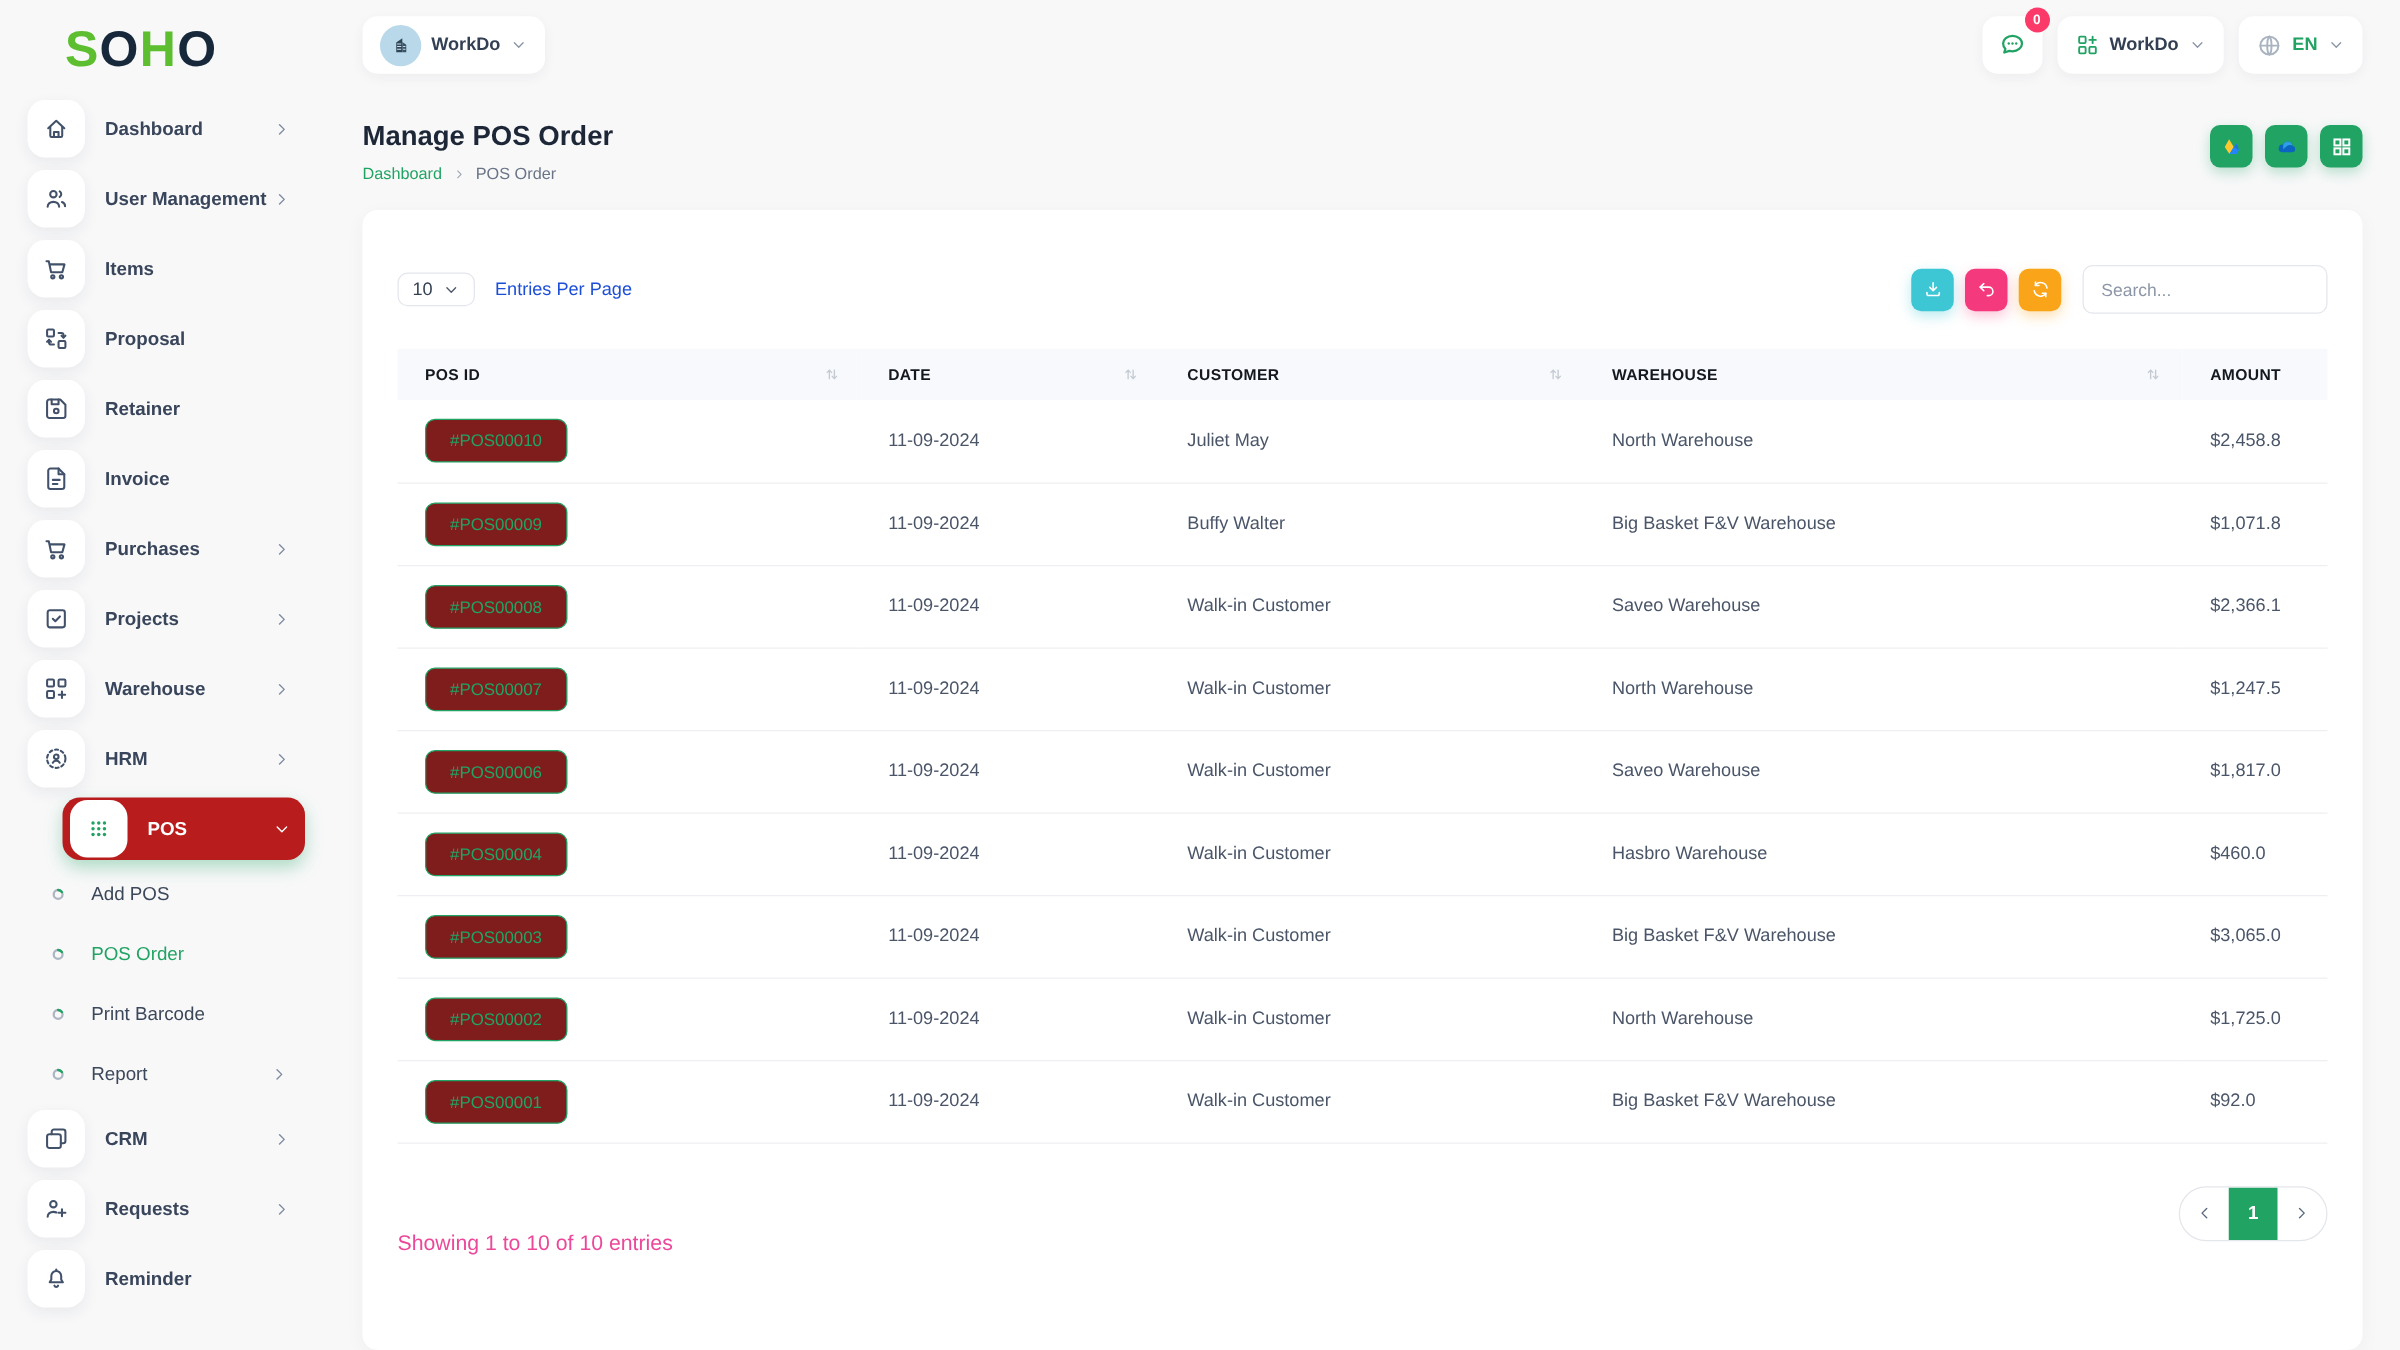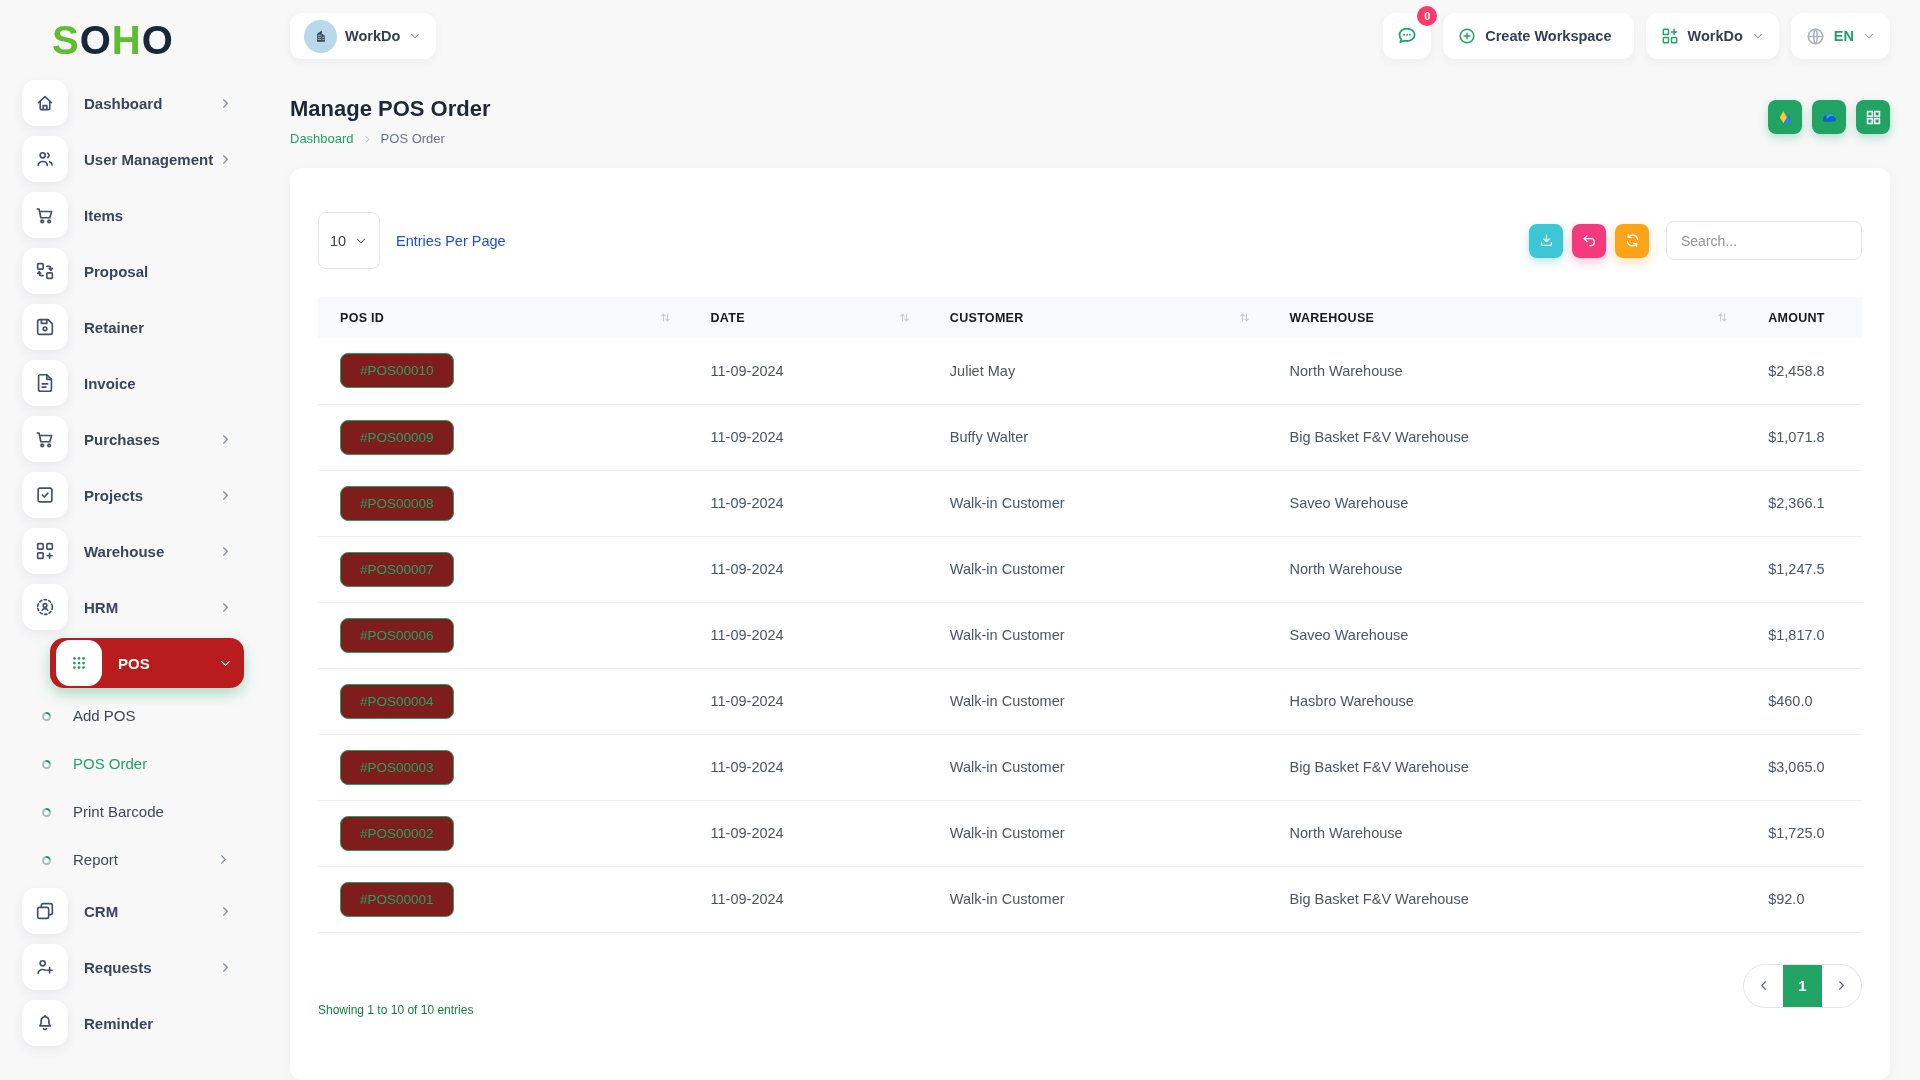--- a/index.html
+++ b/index.html
@@ -65,21 +65,21 @@
   .bc-sep svg { width:11px; height:11px; }
   .bc-current { color:#6a7487; }
   .quick-actions { display:flex; gap:10px; margin-top:4px; }
   .qa-btn { width:34px; height:34px; border-radius:8px; background:#21a364; display:flex; align-items:center; justify-content:center; box-shadow:0 4px 10px rgba(33,163,100,.3); cursor:pointer; }
   .qa-btn svg { width:19px; height:19px; }
 
   
   .card { background:#ffffff; border-radius:12px; margin-top:22px; padding:44px 28px 0 28px; box-shadow:0 4px 16px rgba(30,42,60,.04); flex:1; display:flex; flex-direction:column; }
   .toolbar { display:flex; align-items:center; justify-content:space-between; }
   .toolbar-left { display:flex; align-items:center; gap:16px; }
-  .select-box { width:62px; height:57px; border:1px solid #e3e6ec; border-radius:8px; display:flex; align-items:center; justify-content:center; gap:8px; font-size:14.5px; color:#333f52; cursor:pointer; background:#fff; }
+  .select-box { width:62px; height:27px; border:1px solid #e3e6ec; border-radius:8px; display:flex; align-items:center; justify-content:center; gap:8px; font-size:14.5px; color:#333f52; cursor:pointer; background:#fff; }
   .select-box .chev-sm { color:#4a5568; }
   .entries-label { font-size:14.5px; font-weight:500; color:#1d4ed8; }
   .toolbar-right { display:flex; align-items:center; gap:9px; }
   .tool-btn { width:34px; height:34px; border-radius:8px; display:flex; align-items:center; justify-content:center; color:#fff; cursor:pointer; border:none; }
   .tool-btn svg { width:17px; height:17px; }
   .tool-btn.teal { background:#3dc6d4; box-shadow:0 4px 10px rgba(61,198,212,.35); }
   .tool-btn.pink { background:#f4397c; box-shadow:0 4px 10px rgba(244,57,124,.3); }
   .tool-btn.orange { background:#faa41a; box-shadow:0 4px 10px rgba(250,164,26,.35); }
   .search-box { width:196px; height:39px; border:1px solid #e3e6ec; border-radius:8px; margin-left:8px; padding:0 14px; font-size:14px; color:#333f52; outline:none; font-family:"Liberation Sans", sans-serif; background:#fff; }
   .search-box::placeholder { color:#8d96a6; }
@@ -89,21 +89,21 @@
   thead th { background:#f8f9fc; text-align:left; font-size:12.5px; font-weight:700; color:#14181f; letter-spacing:.3px; padding:13px 10px 13px 22px; white-space:nowrap; }
   thead th .th-inner { display:flex; align-items:center; justify-content:space-between;text-align:center; }
   .sort-ic { width:15px; height:15px; color:#c4cad3; margin-right:6px; }
   .sort-ic svg { width:15px; height:15px; }
   th:nth-child(1){ width:24%; } th:nth-child(2){ width:15.5%; } th:nth-child(3){ width:22%; } th:nth-child(4){ width:31%; } th:nth-child(5){ width:7.5%; }
   tbody td { padding:0 10px 0 22px; height:66px; font-size:14.5px; color:#4a5568; border-bottom:1px solid #efeff3; white-space:nowrap; }
   .pos-pill { display:inline-block; border:1px solid #21a364; color:#21a364; border-radius:8px; padding:9px 19px; font-size:13.5px; cursor:pointer; background:#7f1d1d; }
 
   
   .card-footer { display:flex; align-items:center; justify-content:space-between; padding:22px 0 26px 0; }
-  .showing-text { font-size:12px; color:#15803d;margin-top:48px; }
+  .showing-text { font-size:17px; color:#ec4899;margin-top:48px; }
   .pagination { display:flex; border:1px solid #e3e6ea; border-radius:999px; overflow:hidden; background:#fff; }
   .page-btn { width:39px; height:42px; display:flex; align-items:center; justify-content:center; color:#5b6b7f; cursor:pointer; font-size:15px; }
   .page-btn svg { width:15px; height:15px; }
   .page-btn.current { background:#21a364; color:#fff; font-weight:600; }
 </style>
 </head>
 <body>
 
 <div class="app">
 
@@ -388,27 +388,20 @@
         <div class="pill msg-btn">
           <span class="bubble"><svg viewBox="0 0 24 24" fill="none" stroke="currentColor" stroke-width="1.8" stroke-linecap="round" stroke-linejoin="round">
                 <path d="M12 4.6c4.2 0 7.6 2.8 7.6 6.2s-3.4 6.2-7.6 6.2c-.9 0-1.7-.1-2.5-.3L5.4 18l.9-2.9c-1.1-1-1.8-2.6-1.8-4.3 0-3.4 3.3-6.2 7.5-6.2z"></path>
                 <g fill="currentColor" stroke="none">
                   <circle cx="9" cy="10.8" r=".95"></circle>
                   <circle cx="12" cy="10.8" r=".95"></circle>
                   <circle cx="15" cy="10.8" r=".95"></circle>
                 </g>
               </svg></span>
           <span class="badge">0</span>
-        </div>
-        <div class="pill">
-          <span class="plus-ic"><svg viewBox="0 0 24 24" fill="none" stroke="currentColor" stroke-width="1.8" stroke-linecap="round" stroke-linejoin="round">
-                <circle cx="12" cy="12" r="8.2"></circle>
-                <path d="M12 8.6v6.8M8.6 12h6.8"></path>
-              </svg></span>
-          <span class="txt">Create Workspace</span>
         </div>
         <div class="pill">
           <span class="apps-ic"><svg viewBox="0 0 24 24" fill="none" stroke="currentColor" stroke-width="1.8" stroke-linecap="round" stroke-linejoin="round">
                 <rect x="4" y="4" width="6.2" height="6.2" rx="1"></rect>
                 <rect x="4" y="13.8" width="6.2" height="6.2" rx="1"></rect>
                 <rect x="13.8" y="13.8" width="6.2" height="6.2" rx="1"></rect>
                 <path d="M16.9 4v6.2M13.8 7.1H20"></path>
               </svg></span>
           <span class="txt">WorkDo</span>
           <span class="chev-sm"><svg viewBox="0 0 24 24" fill="none" stroke="currentColor" stroke-width="1.8" stroke-linecap="round" stroke-linejoin="round">

